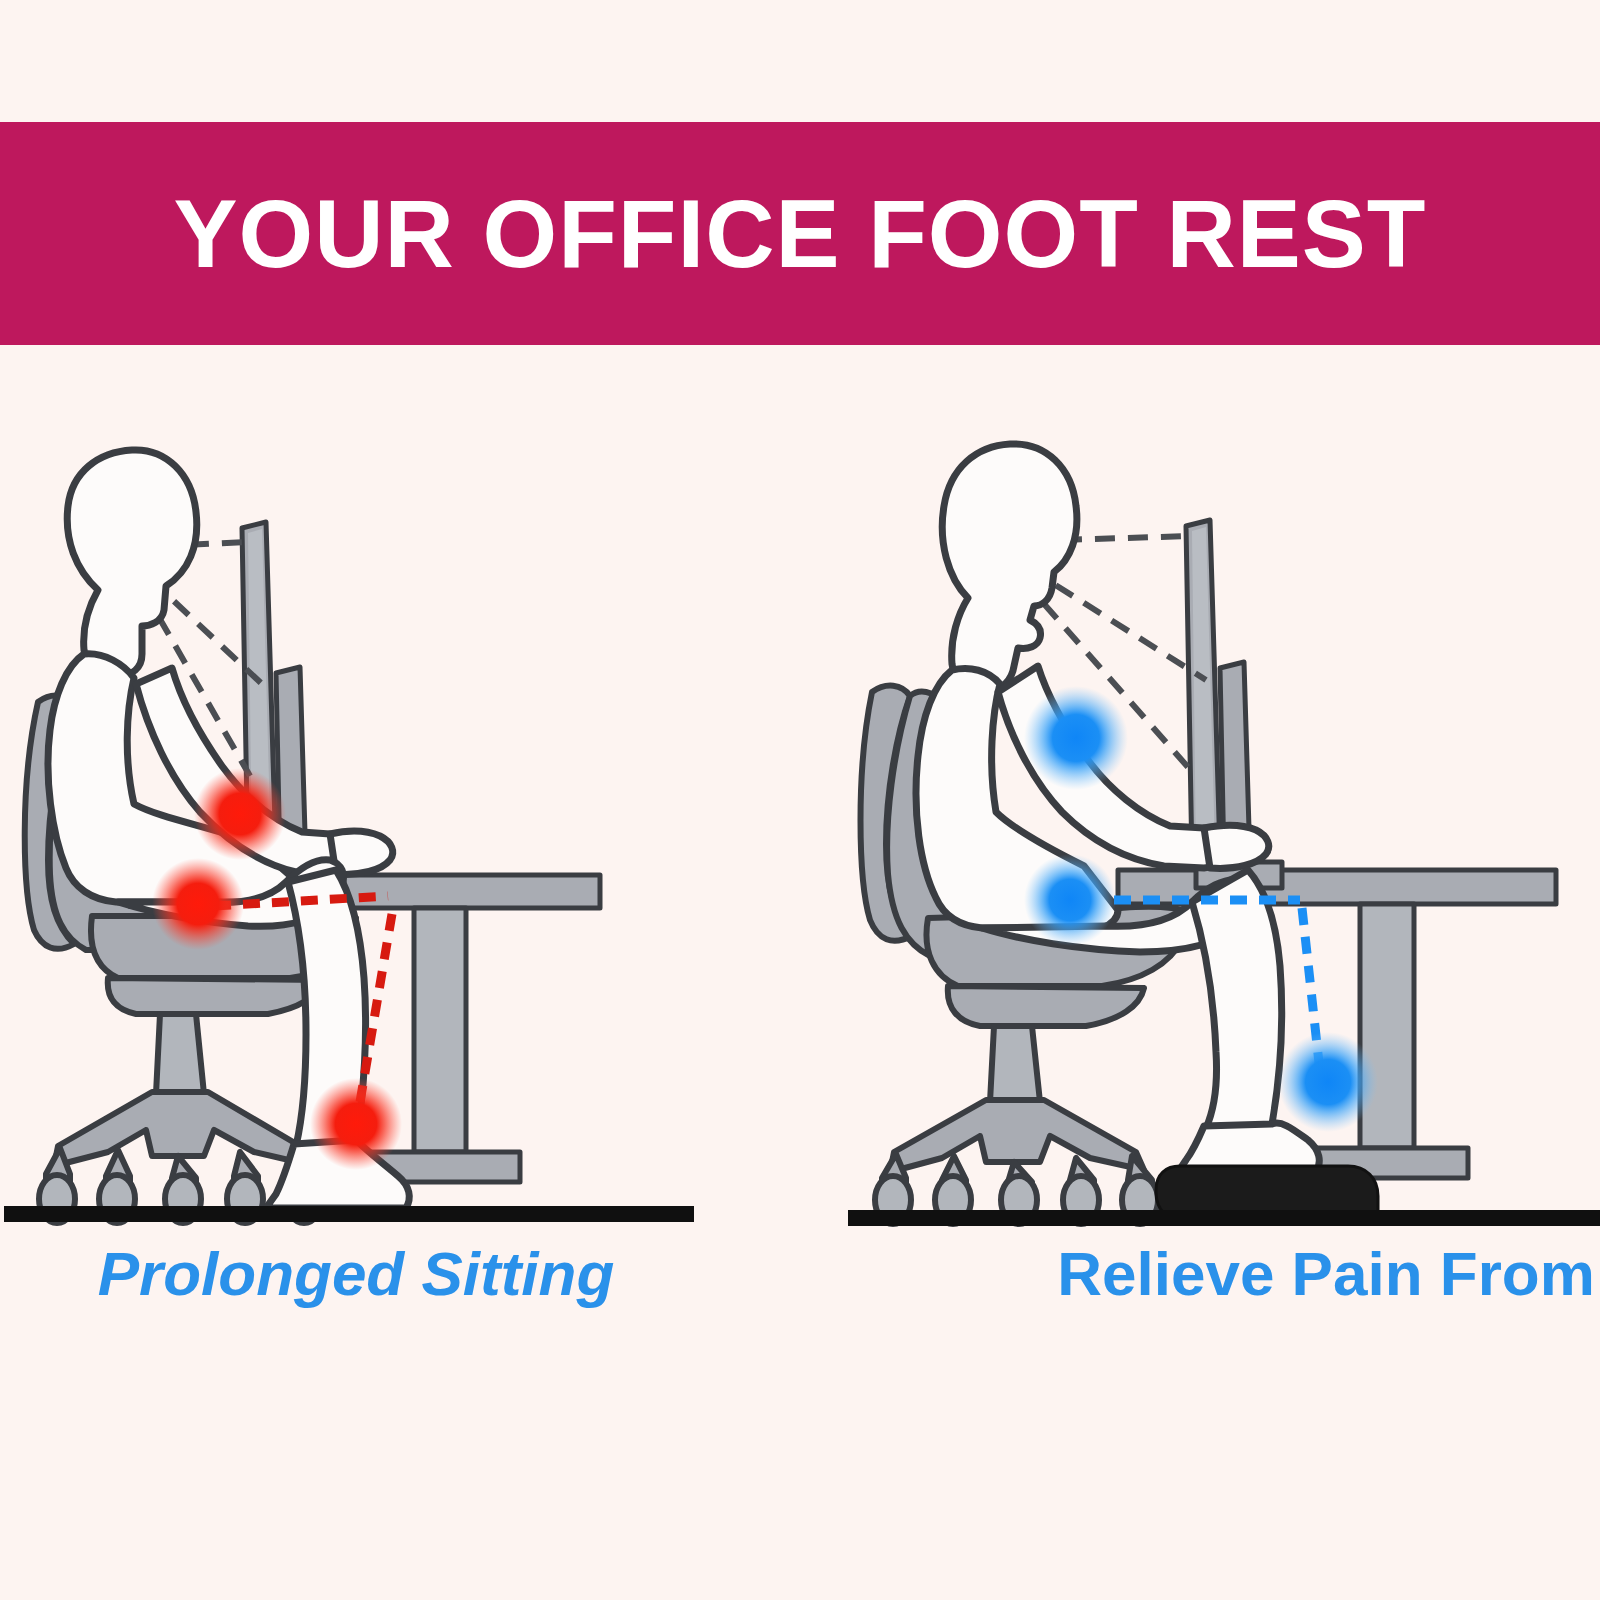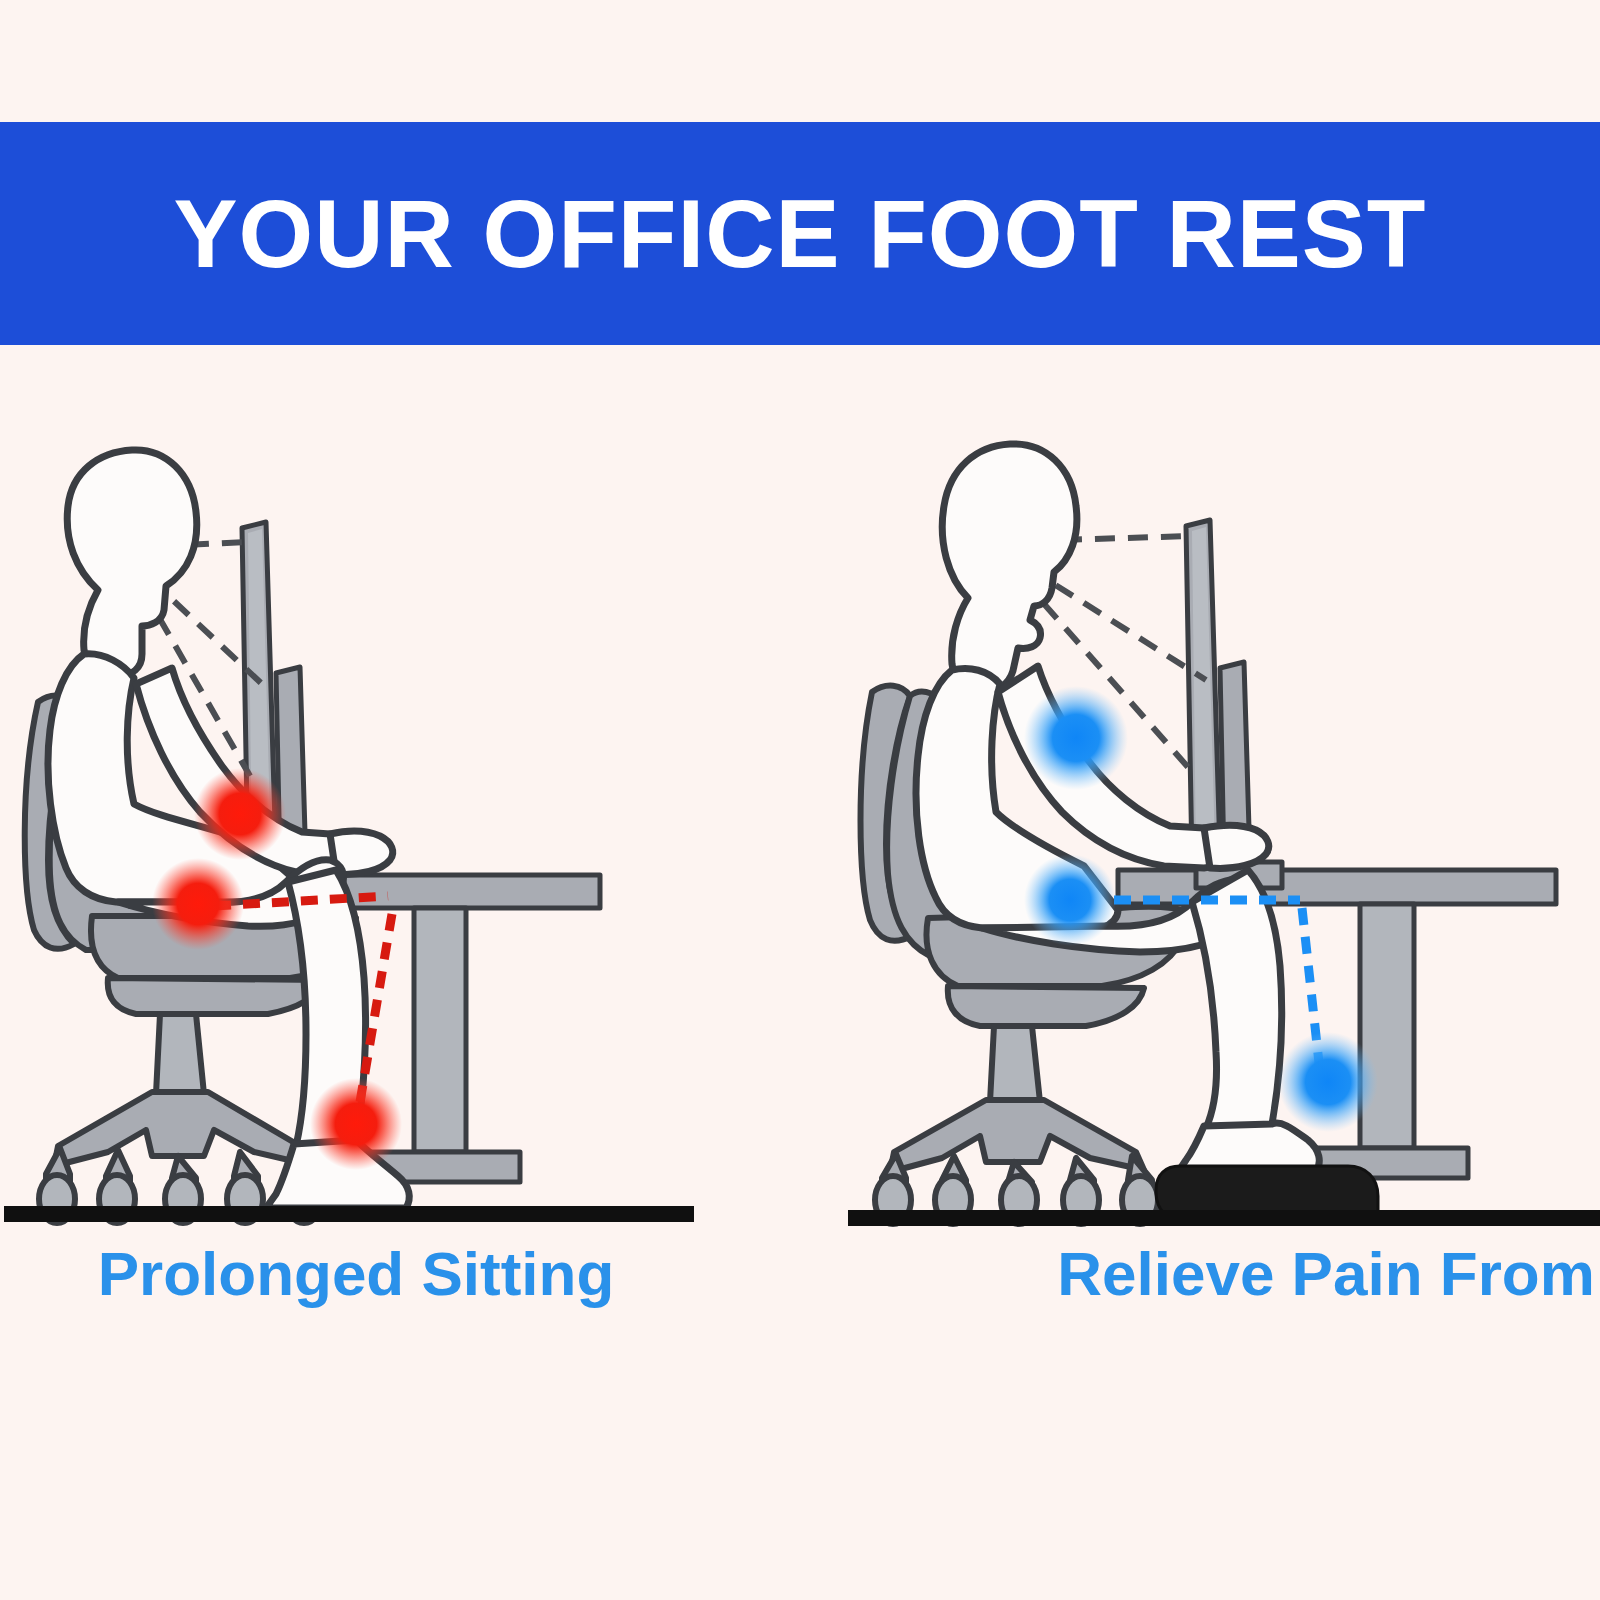--- a/index.html
+++ b/index.html
@@ -20,21 +20,21 @@
     background: #fdf4f1;
   }
 
   
   .banner {
     position: absolute;
     left: 0;
     top: 122px;
     width: 1600px;
     height: 223px;
-    background: #1d4ed8;
+    background: #be185d;
     display: flex;
     align-items: center;
     justify-content: center;
   }
   .banner-title {
     color: #ffffff;
     font-family: "Liberation Sans", sans-serif;
     font-weight: bold;
     font-size: 96px;
     letter-spacing: 1px;
@@ -51,21 +51,21 @@
     top: 430px;
     width: 1600px;
     height: 960px;
   }
   .panel {
     position: absolute;
     top: 0;
     width: 800px;
     height: 960px;
   }
-  .panel-left  { left: 0; }
+  .panel-left  { left: 0; font-style: italic; }
   .panel-right { left: 848px; }
 
   .panel-figure {
     position: absolute;
     left: 0;
     top: 0;
     width: 800px;
     height: 800px;
   }
   .panel-figure svg {

